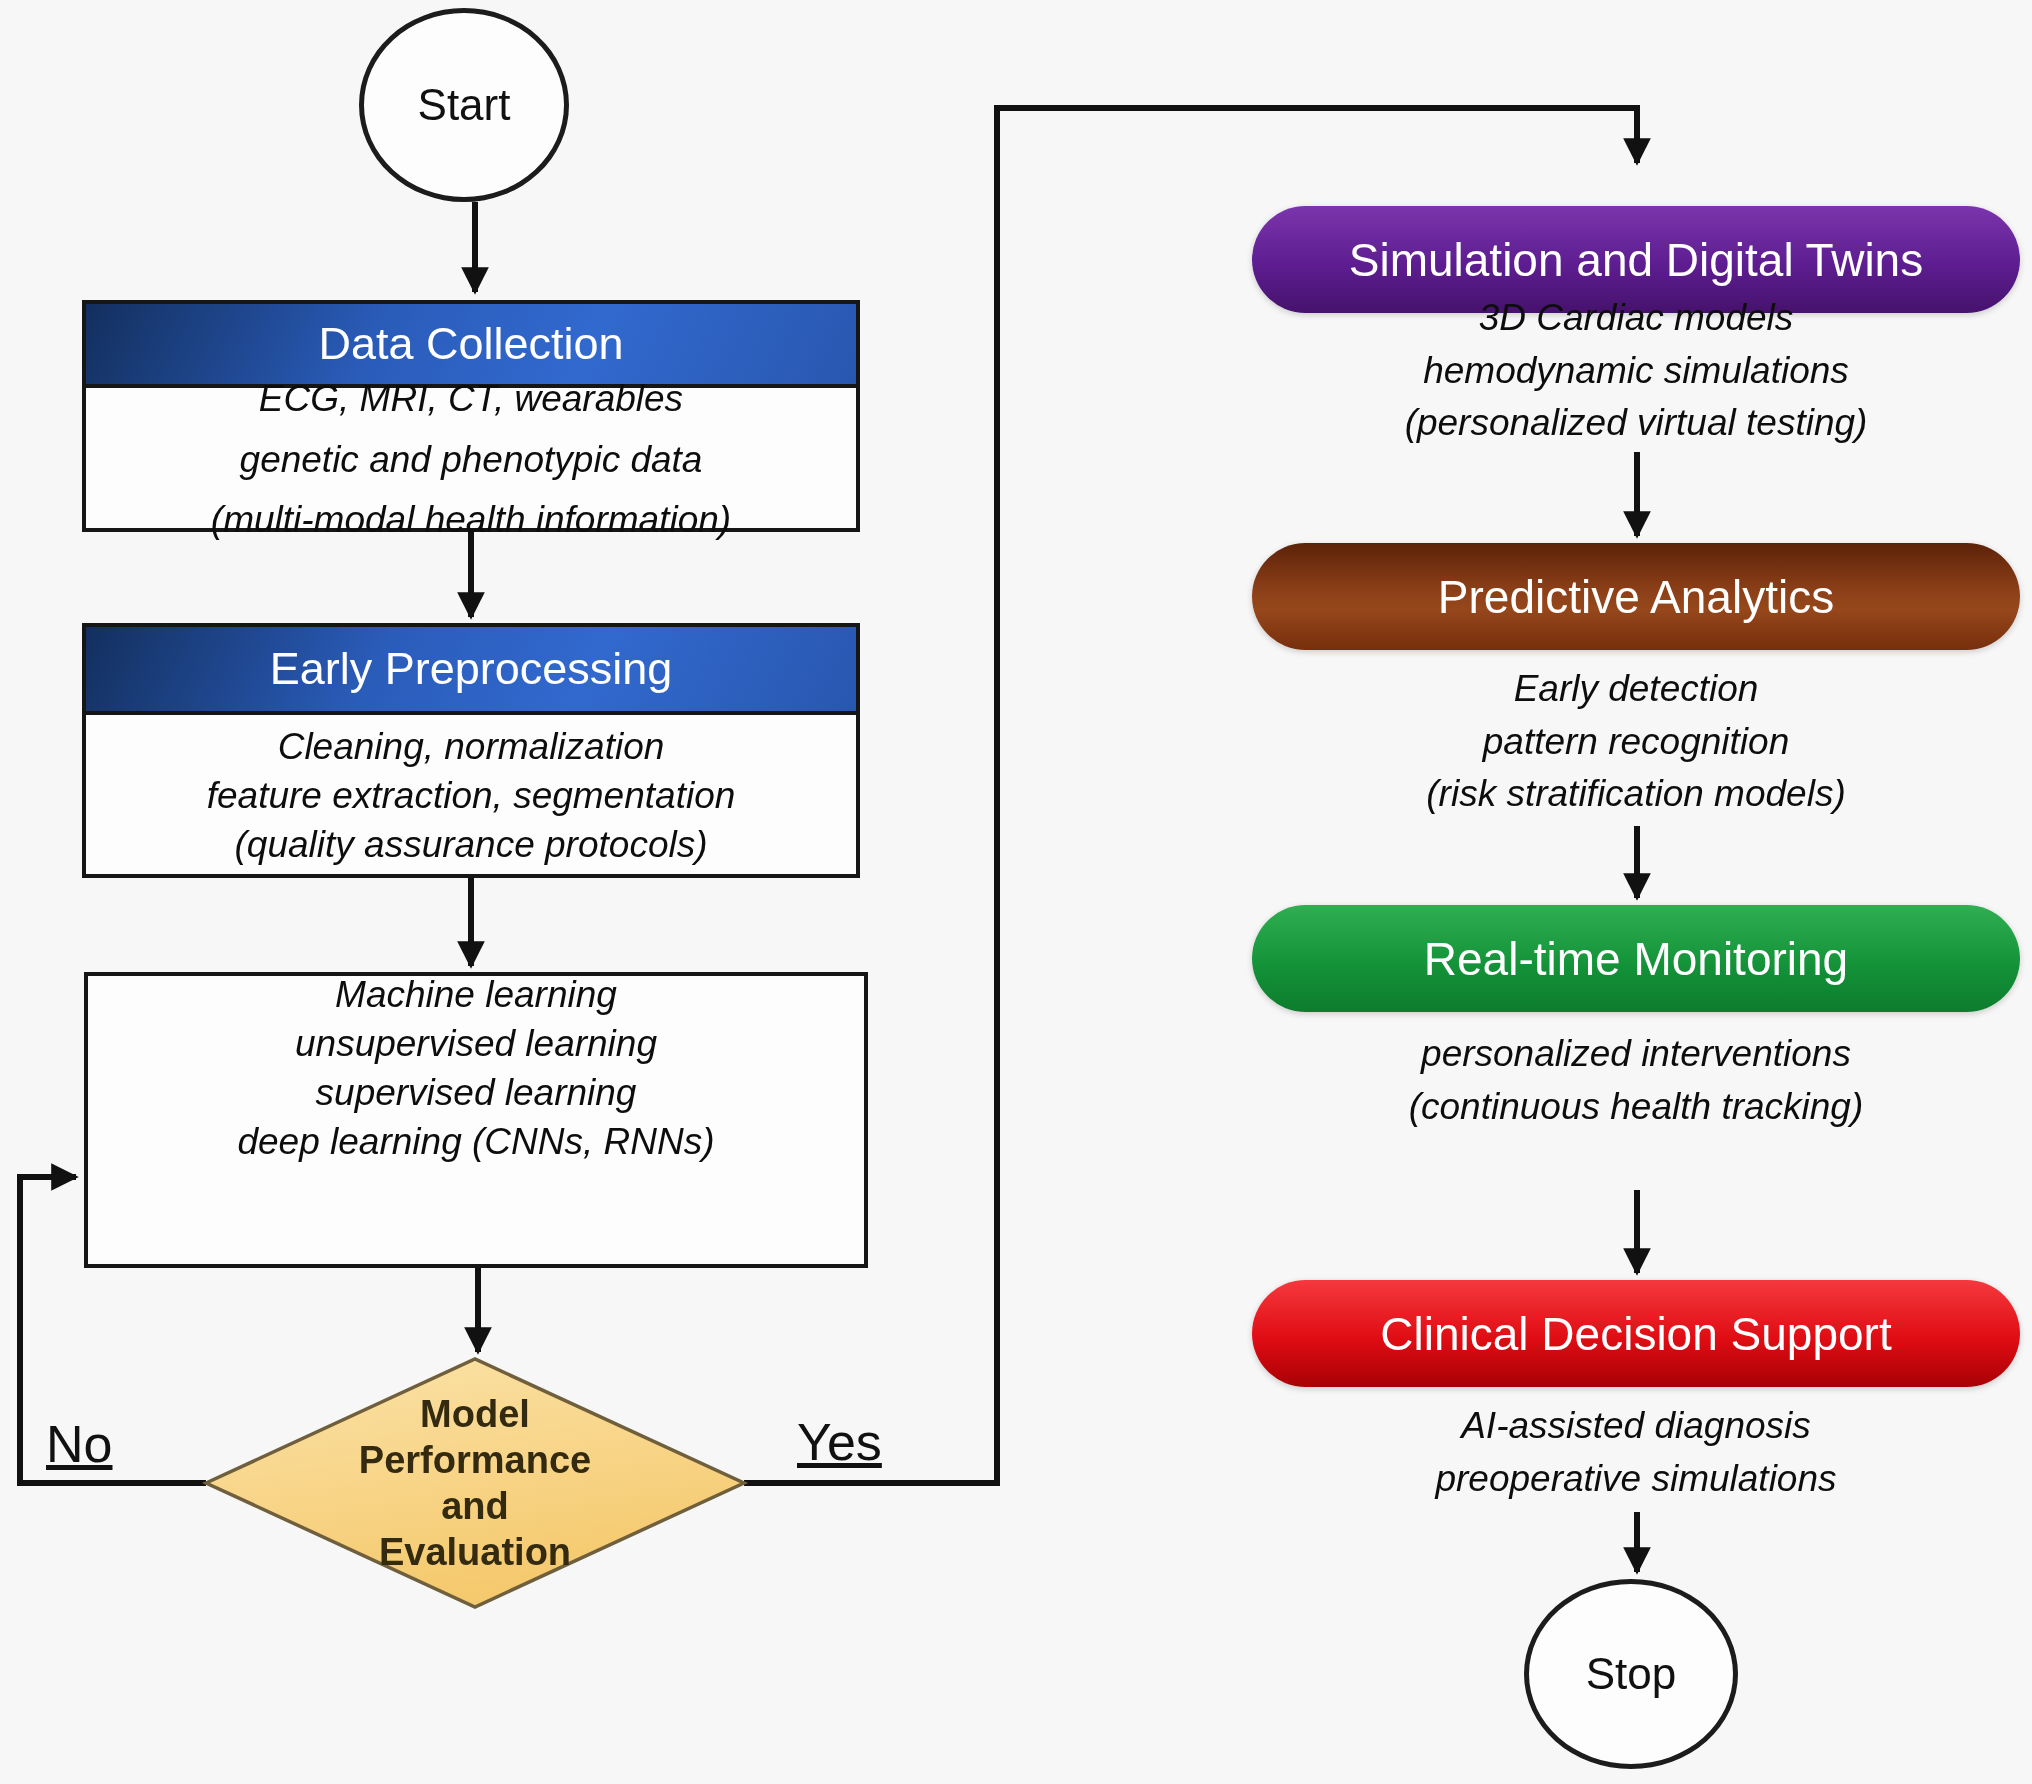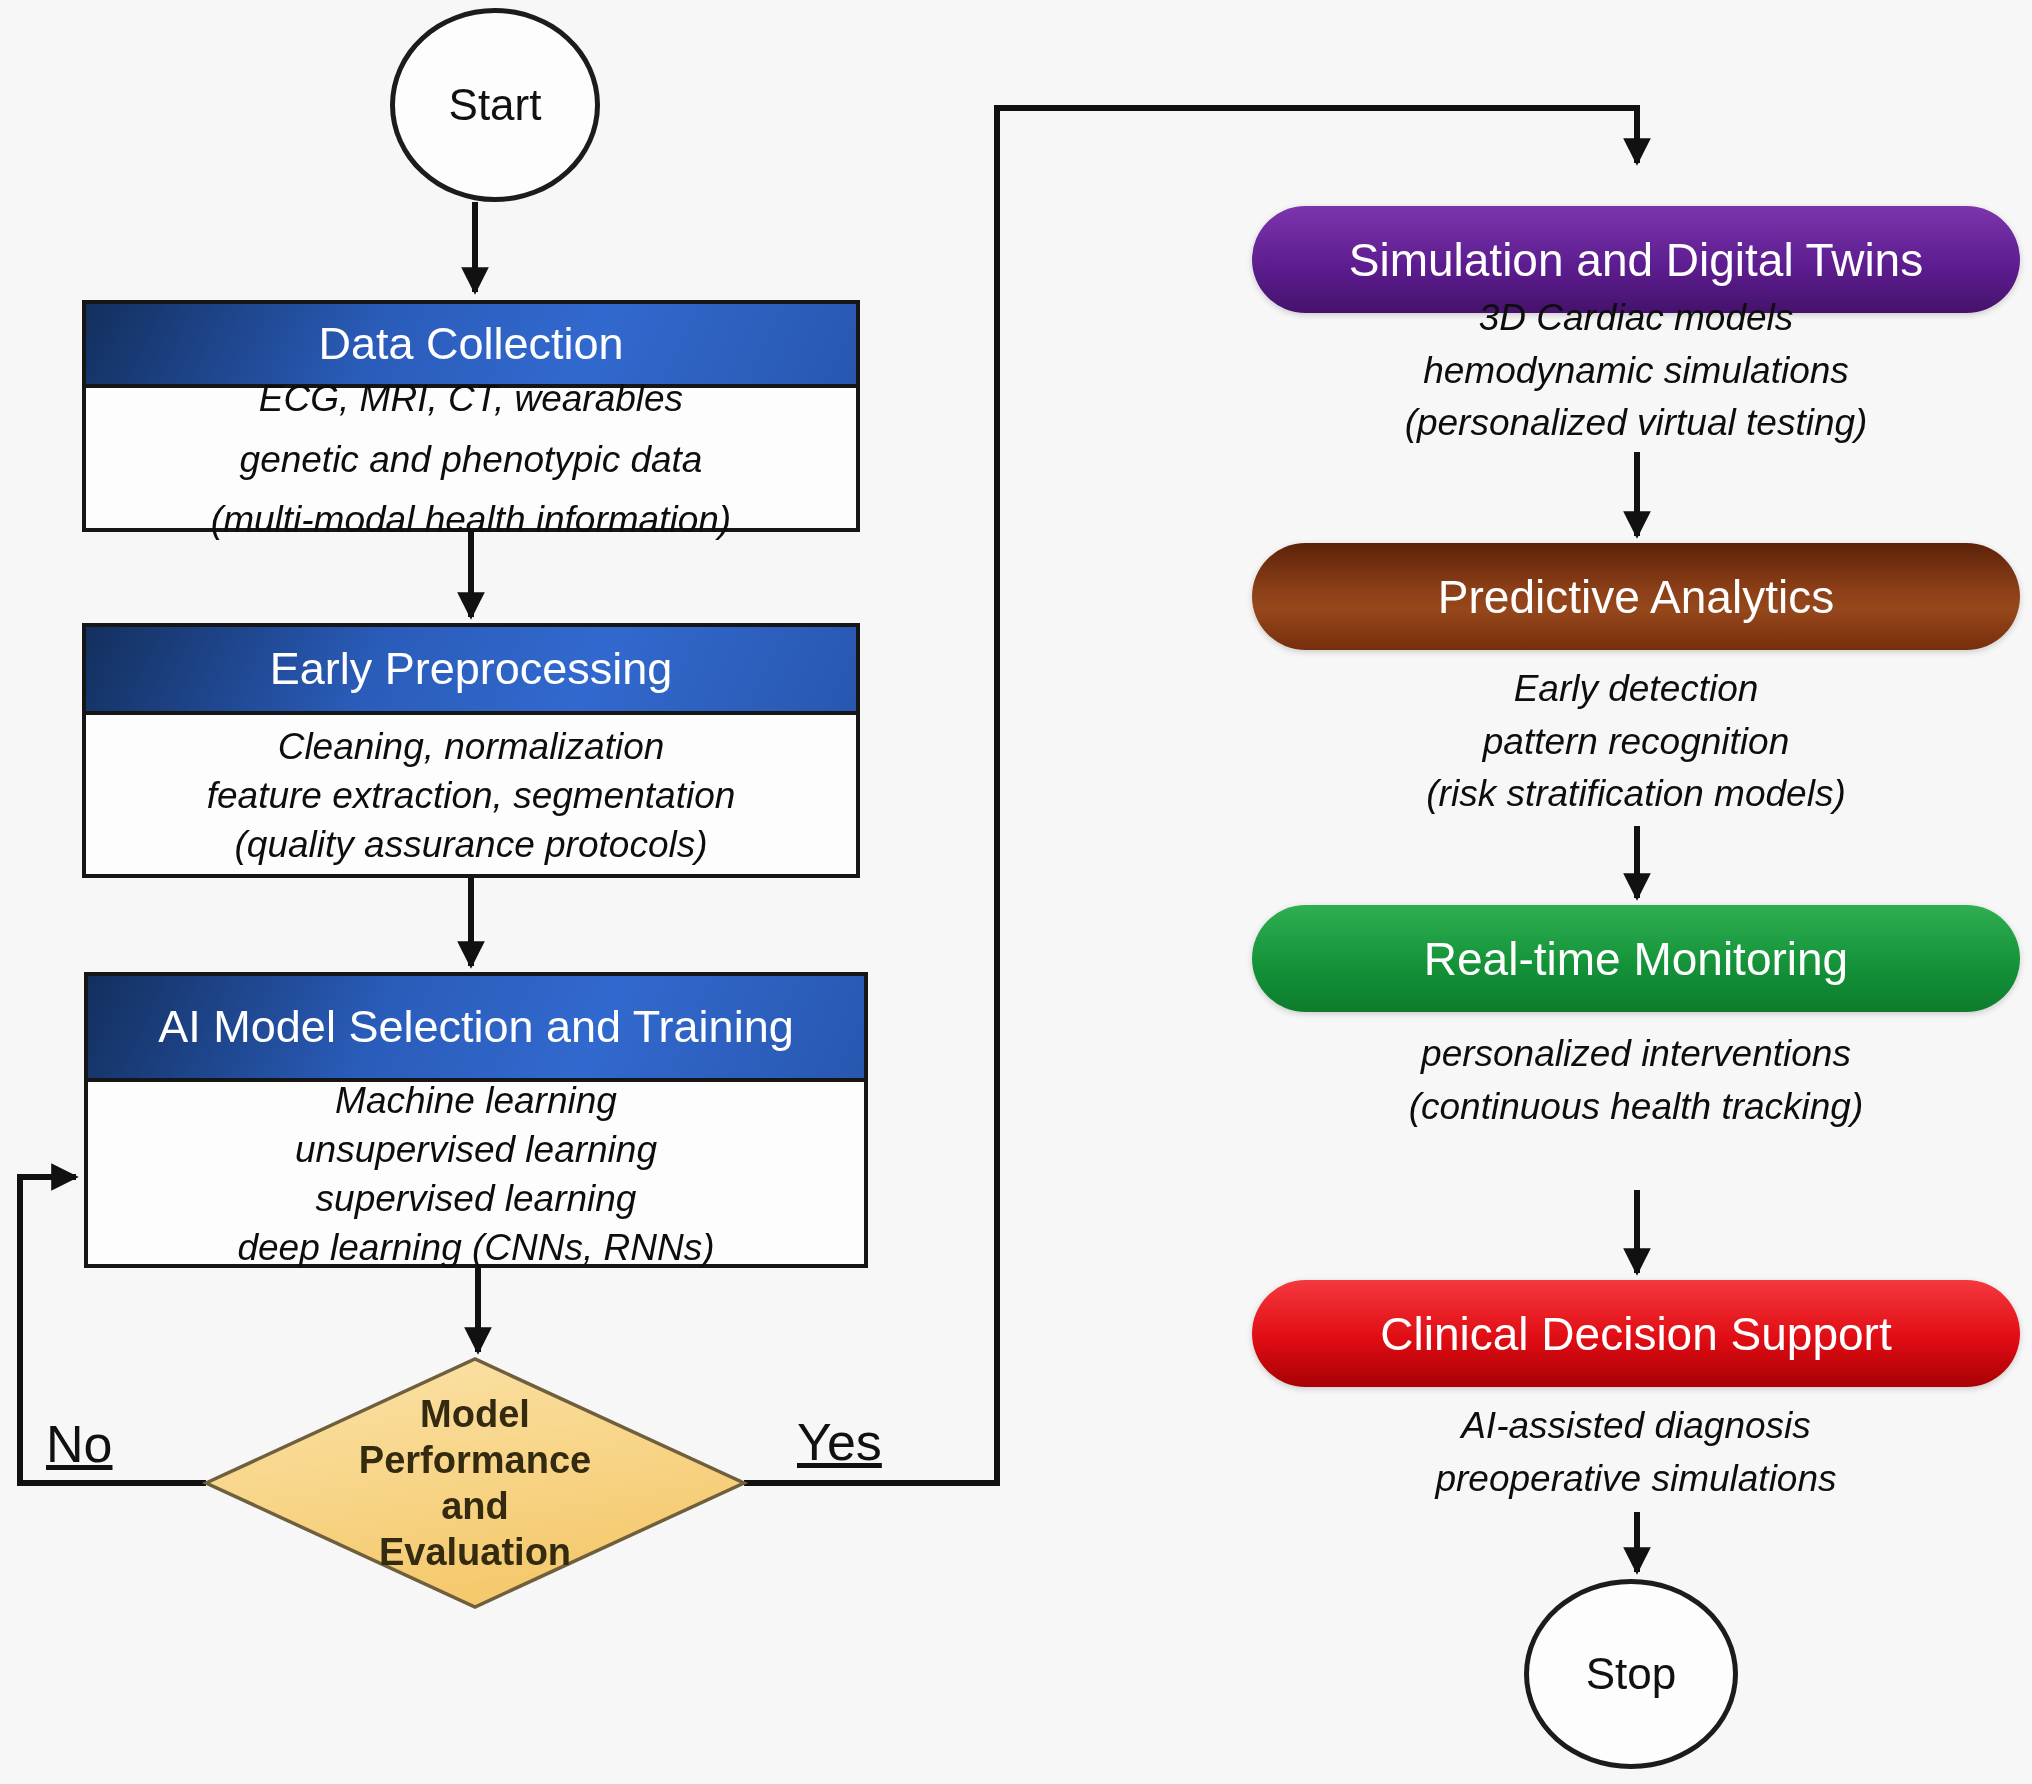--- a/index.html
+++ b/index.html
@@ -8,21 +8,21 @@
     background:#f7f7f7; overflow:hidden;
     font-family:"Liberation Sans", sans-serif; color:#111;
   }
   #connectors { position:absolute; left:0; top:0; width:2032px; height:1784px; }
 
   .terminal {
     position:absolute; border:5px solid #1c1c1c; border-radius:50%;
     background:#fdfdfd; display:flex; align-items:center; justify-content:center;
     font-size:44px; color:#111; box-sizing:border-box;
   }
-  #start-node { left:390px; top:8px;   width:210px; height:194px; }
+  #start-node { left:359px; top:8px;   width:210px; height:194px; }
   #stop-node  { left:1524px; top:1579px; width:214px; height:190px; }
 
   .proc {
     position:absolute; left:82px; width:778px;
     border:4px solid #161616; background:#fdfdfd; box-sizing:border-box;
   }
   .proc-header {
     border-bottom:4px solid #161616; color:#ffffff; font-size:45px;
     display:flex; align-items:center; justify-content:center;
     background:linear-gradient(115deg,#132f5e 0%,#2a5cba 38%,#3269ce 65%,#2857b0 100%);
@@ -124,21 +124,20 @@
   <div class="proc" id="box-preprocessing">
     <div class="proc-header">Early Preprocessing</div>
     <div class="proc-body">
       <div>Cleaning, normalization</div>
       <div>feature extraction, segmentation</div>
       <div>(quality assurance protocols)</div>
     </div>
   </div>
 
   <div class="proc" id="box-model">
-    <div class="proc-header">AI Model Selection and Training</div>
     <div class="proc-body">
       <div>Machine learning</div>
       <div>unsupervised learning</div>
       <div>supervised learning</div>
       <div>deep learning (CNNs, RNNs)</div>
     </div>
   </div>
 
   <div id="diamond-text">
     <div>Model</div>

